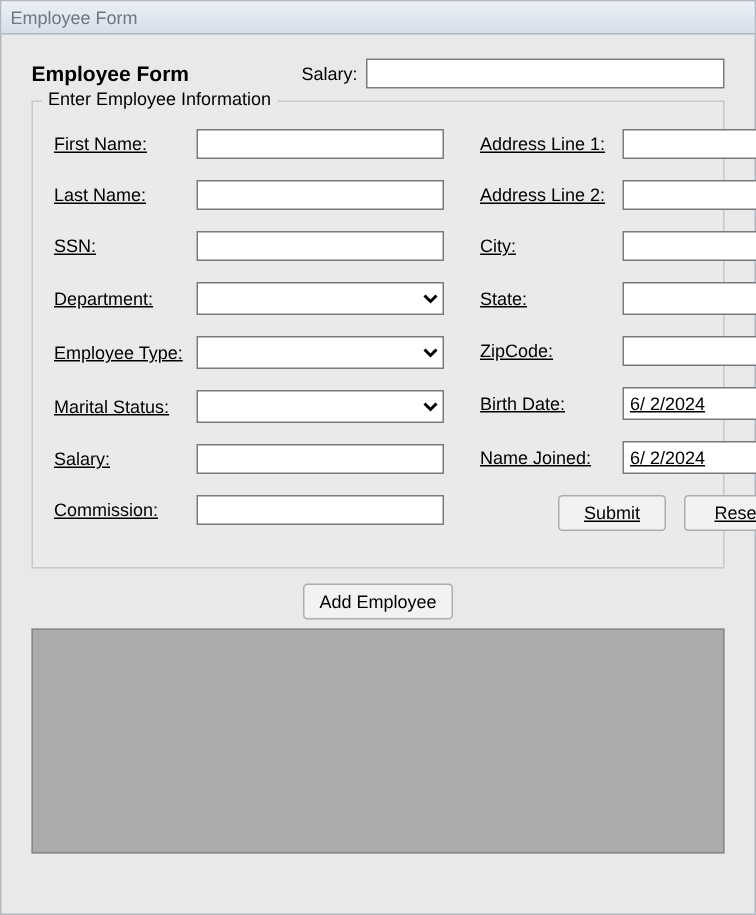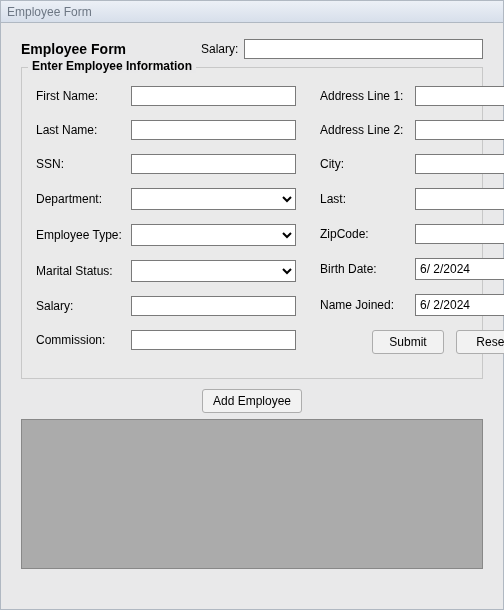--- a/index.html
+++ b/index.html
@@ -58,25 +58,25 @@
     margin-top:8px;
     background: #eaeaea;
   }
   .groupbox .legend {
     position:absolute;
     top:-9px;
     left:6px;
     padding:0 4px;
     background:#e9e9ea;
     font-size:12px;
-    font-weight:bold;
   }
   .columns {
     display:flex;
     gap:24px;
+    text-decoration:underline;
   }
   .col { flex:1; }
   .row {
     display:flex;
     align-items:center;
     margin-bottom:14px;
   }
   .row label {
     flex: 0 0 95px;
   }
@@ -204,21 +204,21 @@
           </div>
           <div class="row">
             <label>Address Line 2:</label>
             <input class="txt" value="" style="">
           </div>
           <div class="row">
             <label>City:</label>
             <input class="txt" value="" style="">
           </div>
           <div class="row">
-            <label>Last:</label>
+            <label>State:</label>
             <select class="combo"><option></option></select>
           </div>
           <div class="row">
             <label>ZipCode:</label>
             <input class="txt" value="" style="">
           </div>
           <div class="row">
             <label>Birth Date:</label>
             <div class="datepicker">
               <span class="dp-text">6/  2/2024</span>

